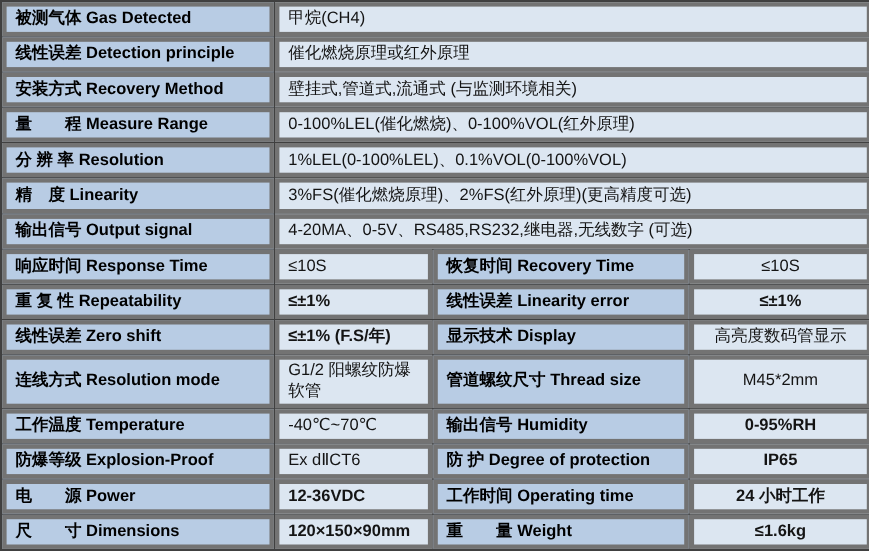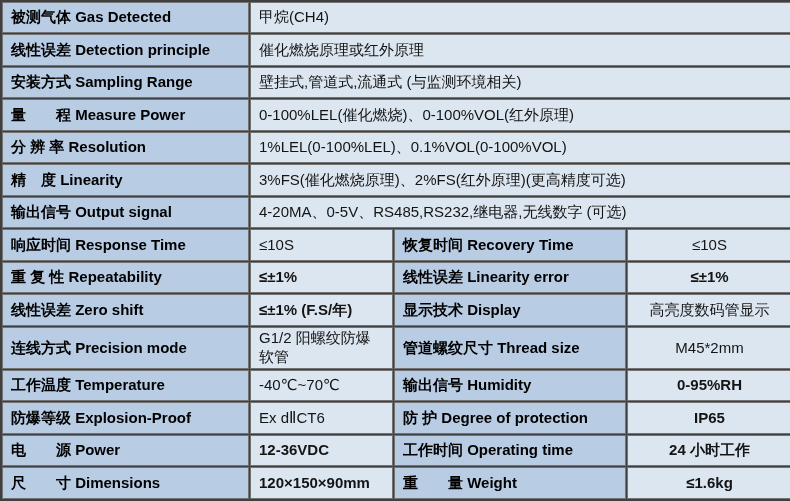--- a/index.html
+++ b/index.html
@@ -8,21 +8,21 @@
   }
   table.spec {
     width: 790px; height: 501px;
     table-layout: fixed;
     border-collapse: separate;
     border-spacing: 1px;
     background: #404040;           
     border: 1px solid #404040;     
   }
   td {
-    border: 1px solid #737373;     
+    border: 4px solid #737373;     
     padding: 1px 8px;
     font-size: 15px;
     line-height: 1.25;
     color: #141414;
     vertical-align: middle;
     overflow: hidden;
   }
   td.h {                            
     background: #b8cce4;
     font-weight: bold;
@@ -48,25 +48,25 @@
   <tbody>
       <tr class="r">
     <td class="h">被测气体 Gas Detected</td>
     <td class="v" colspan="3">甲烷(CH4)</td>
   </tr>
   <tr class="r">
     <td class="h">线性误差 Detection principle</td>
     <td class="v" colspan="3">催化燃烧原理或红外原理</td>
   </tr>
   <tr class="r">
-    <td class="h">安装方式 Sampling Range</td>
+    <td class="h">安装方式 Recovery Method</td>
     <td class="v" colspan="3">壁挂式,管道式,流通式 (与监测环境相关)</td>
   </tr>
   <tr class="r">
-    <td class="h">量　　程 Measure Power</td>
+    <td class="h">量　　程 Measure Range</td>
     <td class="v" colspan="3">0-100%LEL(催化燃烧)、0-100%VOL(红外原理)</td>
   </tr>
   <tr class="r">
     <td class="h">分 辨 率 Resolution</td>
     <td class="v" colspan="3">1%LEL(0-100%LEL)、0.1%VOL(0-100%VOL)</td>
   </tr>
   <tr class="r">
     <td class="h">精　度  Linearity</td>
     <td class="v" colspan="3">3%FS(催化燃烧原理)、2%FS(红外原理)(更高精度可选)</td>
   </tr>
@@ -87,21 +87,21 @@
     <td class="h">线性误差 Linearity error</td>
     <td class="v vc bold">≤±1%</td>
   </tr>
   <tr class="r">
     <td class="h">线性误差 Zero shift</td>
     <td class="v bold">≤±1% (F.S/年)</td>
     <td class="h">显示技术  Display</td>
     <td class="v vc">高亮度数码管显示</td>
   </tr>
   <tr class="r-tall">
-    <td class="h">连线方式 Precision mode</td>
+    <td class="h">连线方式 Resolution mode</td>
     <td class="v">G1/2 阳螺纹防爆软管</td>
     <td class="h">管道螺纹尺寸 Thread size</td>
     <td class="v vc">M45*2mm</td>
   </tr>
   <tr class="r">
     <td class="h">工作温度 Temperature</td>
     <td class="v">-40℃~70℃</td>
     <td class="h">输出信号 Humidity</td>
     <td class="v vc bold">0-95%RH</td>
   </tr>

